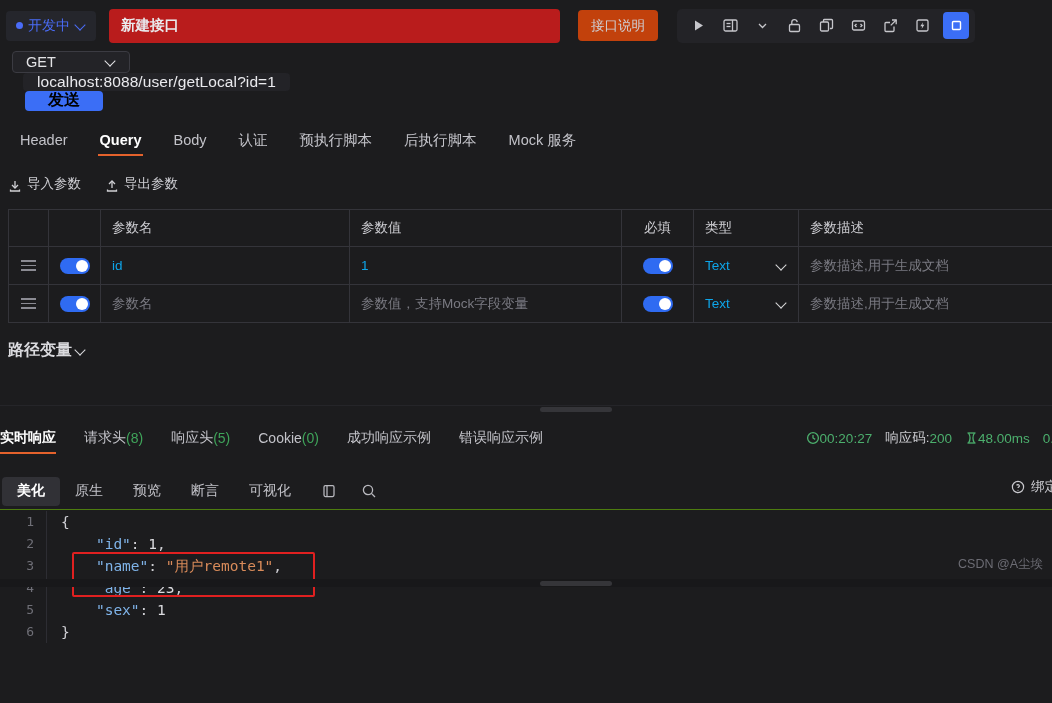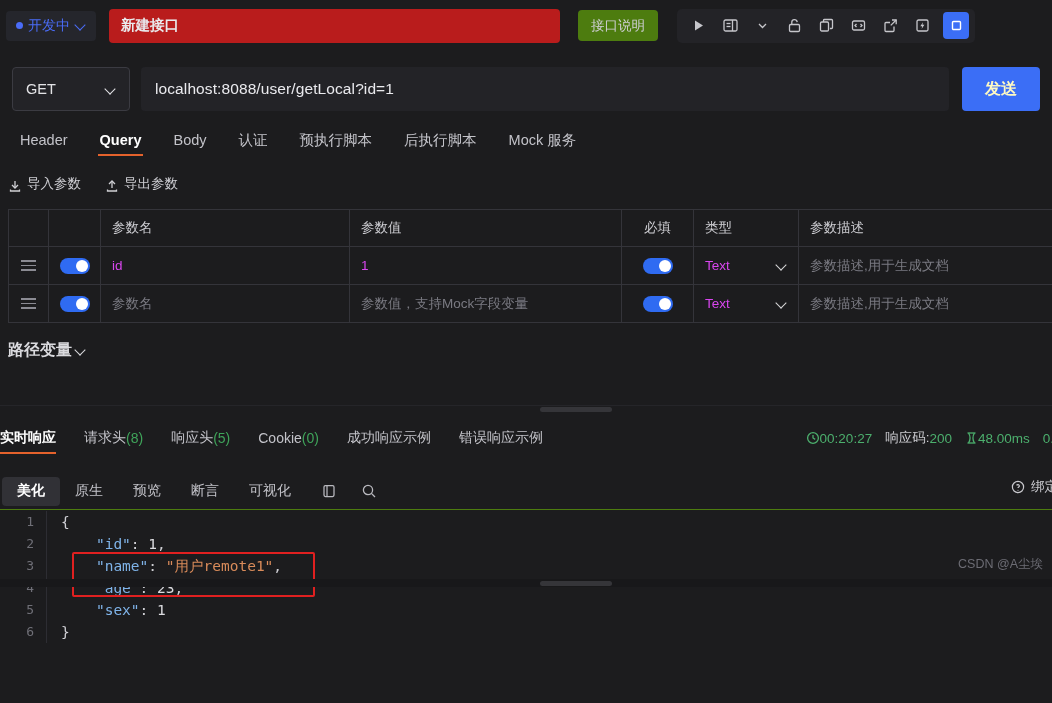--- a/index.html
+++ b/index.html
@@ -29,56 +29,56 @@
     width: 7px; height: 7px; border-right: 1.6px solid currentColor; border-bottom: 1.6px solid currentColor;
     transform: rotate(45deg);
   }
   .title-field {
     flex: 0 0 auto; width: 451px; height: 34px; margin-left: 13px;
     background: #b91c1c; border-radius: 4px; display: flex; align-items: center;
     padding: 0 12px; color: #e9e9ec; font-size: 14.5px; font-weight: bold;
   }
   .desc-btn {
     margin-left: 18px; height: 31px; padding: 0 13px; border-radius: 4px;
-    background: #4d7c0f; color: #cfcfd4; font-size: 13.5px;
+    background: #c2410c; color: #cfcfd4; font-size: 13.5px;
     display: flex; align-items: center; white-space: nowrap;
   }
   .tool-group {
     margin-left: 19px; height: 34px; border-radius: 5px; background: #232327;
     display: flex; align-items: center; padding: 0 6px; gap: 2px;
   }
   .tool-btn {
     width: 30px; height: 28px; display: flex; align-items: center; justify-content: center;
     color: #c6c6cb; border-radius: 4px;
   }
   .tool-btn svg { display: block; }
   .blue-sq {
     width: 26px; height: 27px; border-radius: 4px; background: #3b6ef6;
     display:flex; align-items:center; justify-content:center;
     margin-left: 4px;
   }
 
   
   .urlbar {
     position: absolute; left: 0; top: 51px; width: 1052px; height: 60px;
-    display: flex; align-items: flex-end; padding: 0 12px;
+    display: flex; align-items: flex-start; padding: 0 12px; flex-direction: column;
   }
   .method-box {
     width: 118px; height: 44px; border: 1px solid #3b3b42; border-radius: 4px;
     background: #232327; display: flex; align-items: center; justify-content: space-between;
     padding: 0 13px; color: #e3e3e6; font-size: 14.5px;
   }
   .url-box {
     flex: 1; height: 44px; margin-left: 11px; background: #232327; border-radius: 4px;
     display: flex; align-items: center; padding: 0 14px;
     color: #eaeaee; font-size: 15.5px; letter-spacing: .1px;
   }
   .send-btn {
     margin-left: 13px; height: 44px; width: 78px; border-radius: 4px;
-    background: #3b6ef6; color: #fef9c3; font-size: 16px; font-weight: bold;
+    background: #3b6ef6; color: #000000; font-size: 16px; font-weight: bold;
     display: flex; align-items: center; justify-content: center; overflow: hidden;
   }
 
   
   .req-tabs {
     position: absolute; left: 0; top: 120px; width: 1052px; height: 40px;
     display: flex; align-items: center; gap: 0px; padding-left: 4px;
   }
   .rtab {
     position: relative; height: 40px; padding: 0 16px;
@@ -113,21 +113,21 @@
     padding: 0 11px; font-size: 13.5px; overflow: hidden; white-space: nowrap;
   }
   .c-drag   { width: 40px;  justify-content: center; padding: 0; }
   .c-en     { width: 52px;  justify-content: center; padding: 0; }
   .c-name   { width: 249px; }
   .c-value  { width: 272px; }
   .c-req    { width: 72px;  justify-content: center; padding: 0; }
   .c-type   { width: 105px; justify-content: space-between; }
   .c-desc   { width: 258px; }
   .prow.head .pcell { color: #cdcdd2; font-size: 13.5px; }
-  .cell-text { color: #d946ef; text-align: center; }
+  .cell-text { color: #0ea5e9; text-align: center; }
   .cell-ph   { color: #7a7a82; }
   .drag-h { display: flex; flex-direction: column; gap: 3px; }
   .drag-h i { display: block; width: 15px; height: 1.6px; background: #8b8b93; }
   .tgl {
     width: 30px; height: 16px; border-radius: 9px; background: #2f6bf2; position: relative;
   }
   .tgl::after {
     content: ""; position: absolute; right: 2px; top: 2px;
     width: 12px; height: 12px; border-radius: 50%; background: #fff;
   }

